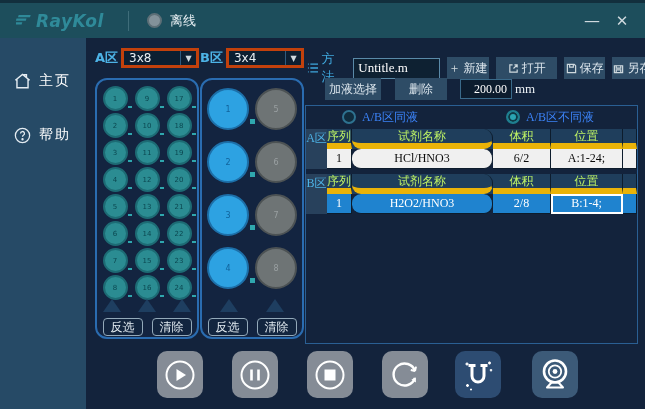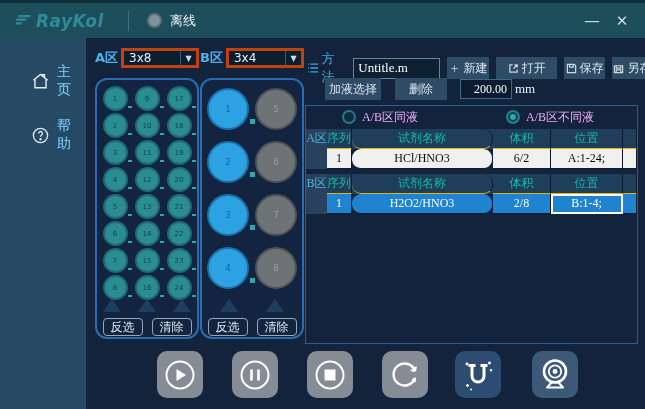--- a/index.html
+++ b/index.html
@@ -15,21 +15,21 @@
   .logo-text { color:#2f8a99; font-size:17px; font-weight:bold; font-style:italic; letter-spacing:.5px; }
   .tb-sep { width:1px; height:20px; background:#3f6d7a; margin:0 18px 0 24px; }
   .status-dot { width:15px; height:15px; border-radius:50%; background:#83929a; border:2px solid #5d6f77; margin-right:8px; }
   .status-label { color:#e9f0f4; font-size:13px; }
   .tb-spacer { flex:1; }
   .tb-btn { color:#cfd9de; font-size:16px; width:30px; text-align:center; cursor:default; }
   .tb-btn.close { margin-right:8px; font-size:15px; }
 
   
   .sidebar { position:absolute; top:38px; left:0; width:86px; height:371px; background:#264a66; }
-  .side-item { display:flex; align-items:center; gap:7px; padding-left:31px; height:30px; margin-top:24px; color:#7dd3fc; font-size:14px; letter-spacing:2px; }
+  .side-item { display:flex; align-items:center; gap:7px; padding-left:13px; height:30px; margin-top:24px; color:#ffffff; font-size:14px; letter-spacing:2px; }
   .side-item:first-child { margin-top:28px; }
   .side-item svg { flex:0 0 auto; }
 
   
   .plate-panel { position:absolute; top:48px; width:104px; }
   #plate-a { left:95px; } #plate-b { left:200px; }
   .plate-head { display:flex; align-items:center; height:20px; }
   .plate-zone { color:#4db3e6; font-size:13px; font-weight:bold; margin-right:3px; }
   .plate-select { flex:1; display:flex; align-items:center; height:20px; background:#0c1f31; border:3px solid #c2410c; }
   .plate-select .val { flex:1; color:#e8eef2; font-size:12px; padding-left:5px; }
@@ -72,29 +72,29 @@
   .b-add{width:56px;margin-right:14px;} .b-insert{width:52px;margin-right:14px;} .b-del{width:52px;margin-right:10px;}
   .lab { color:#eef3f7; font-size:13px; }
   .th-input { width:52px; height:20px; background:#0c1c2e; border:1px solid #3a6a8a; color:#fff; font-size:12px;
               display:flex; align-items:center; justify-content:flex-end; padding-right:4px; margin:0 3px; }
   .border-box { position:absolute; top:57px; left:0; width:333px; height:239px; border:1px solid #2a5f93; }
   .radio-row { height:22px; display:flex; align-items:center; padding-left:36px; }
   .radio-grp { display:flex; align-items:center; gap:6px; }
   .radio-grp + .radio-grp { margin-left:88px; }
   .rdot { width:14px; height:14px; border-radius:50%; background:#102c3e; border:2px solid #2e7290; }
   .rdot.on { background:#2aa5b2; border:2px solid #1f7f8f; box-shadow:inset 0 0 0 2px #0f3a46; }
-  .rlab { color:#f0abfc; font-size:12px; }
+  .rlab { color:#3b82f6; font-size:12px; }
   .tblock { display:flex; margin-top:1px; }
   .tblock.b { margin-top:5px; }
   .zone-strip { width:21px; background:#28415c; color:#4db3e6; font-size:12px; text-align:center; padding-top:3px; line-height:1.1; }
   .ttable { flex:1; display:flex; flex-direction:column; }
   .trow { display:flex; height:20px; }
   .trow.head { background:#1f3e5c; }
   .tcell { display:flex; align-items:center; justify-content:center; font-size:12px; border-right:1px solid #0d1c2c; }
-  .head .tcell { color:#14b8a6; border-bottom:1px solid #eab308; }
+  .head .tcell { color:#bef264; border-bottom:6px solid #eab308; }
   .data .tcell { background:#f0f0f0; color:#0a0a0a; border-bottom:1px solid #0d1c2c; }
   .data.bluerow .tcell { background:#1f83cf; color:#fff; }
   .tcell.focus { outline:2px solid #fff; outline-offset:-2px; background:#1f83cf; }
   .c0{width:25px;} .c1{flex:1;border-radius:9px;} .c2{width:58px;} .c3{width:72px;} .c4{width:14px;}
   .tfill { flex:1; background:#16293f; }
   .tfill.a { height:65px; } .tfill.b { height:66px; }
 
   
   .toolbar { position:absolute; top:350px; left:0; width:645px; height:52px; }
   .tool { position:absolute; top:1px; width:46px; height:47px; border-radius:10px;

